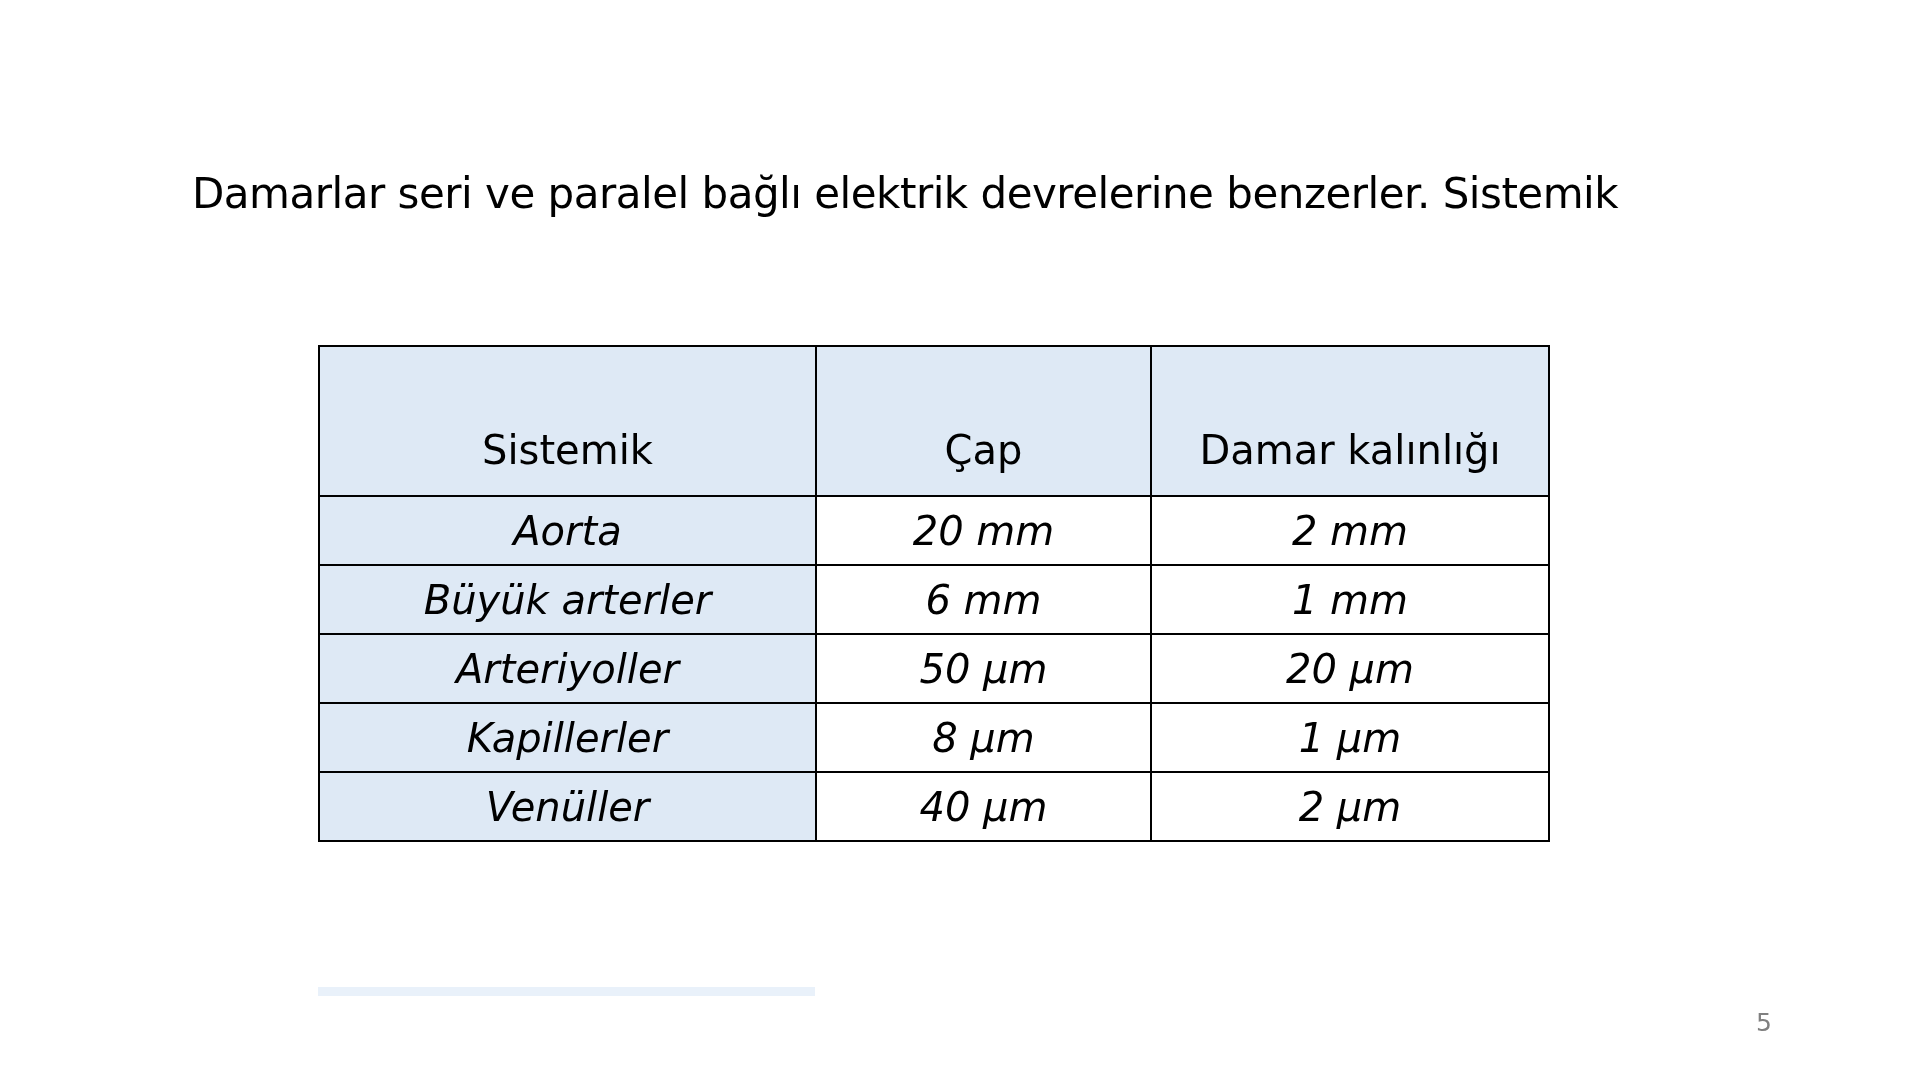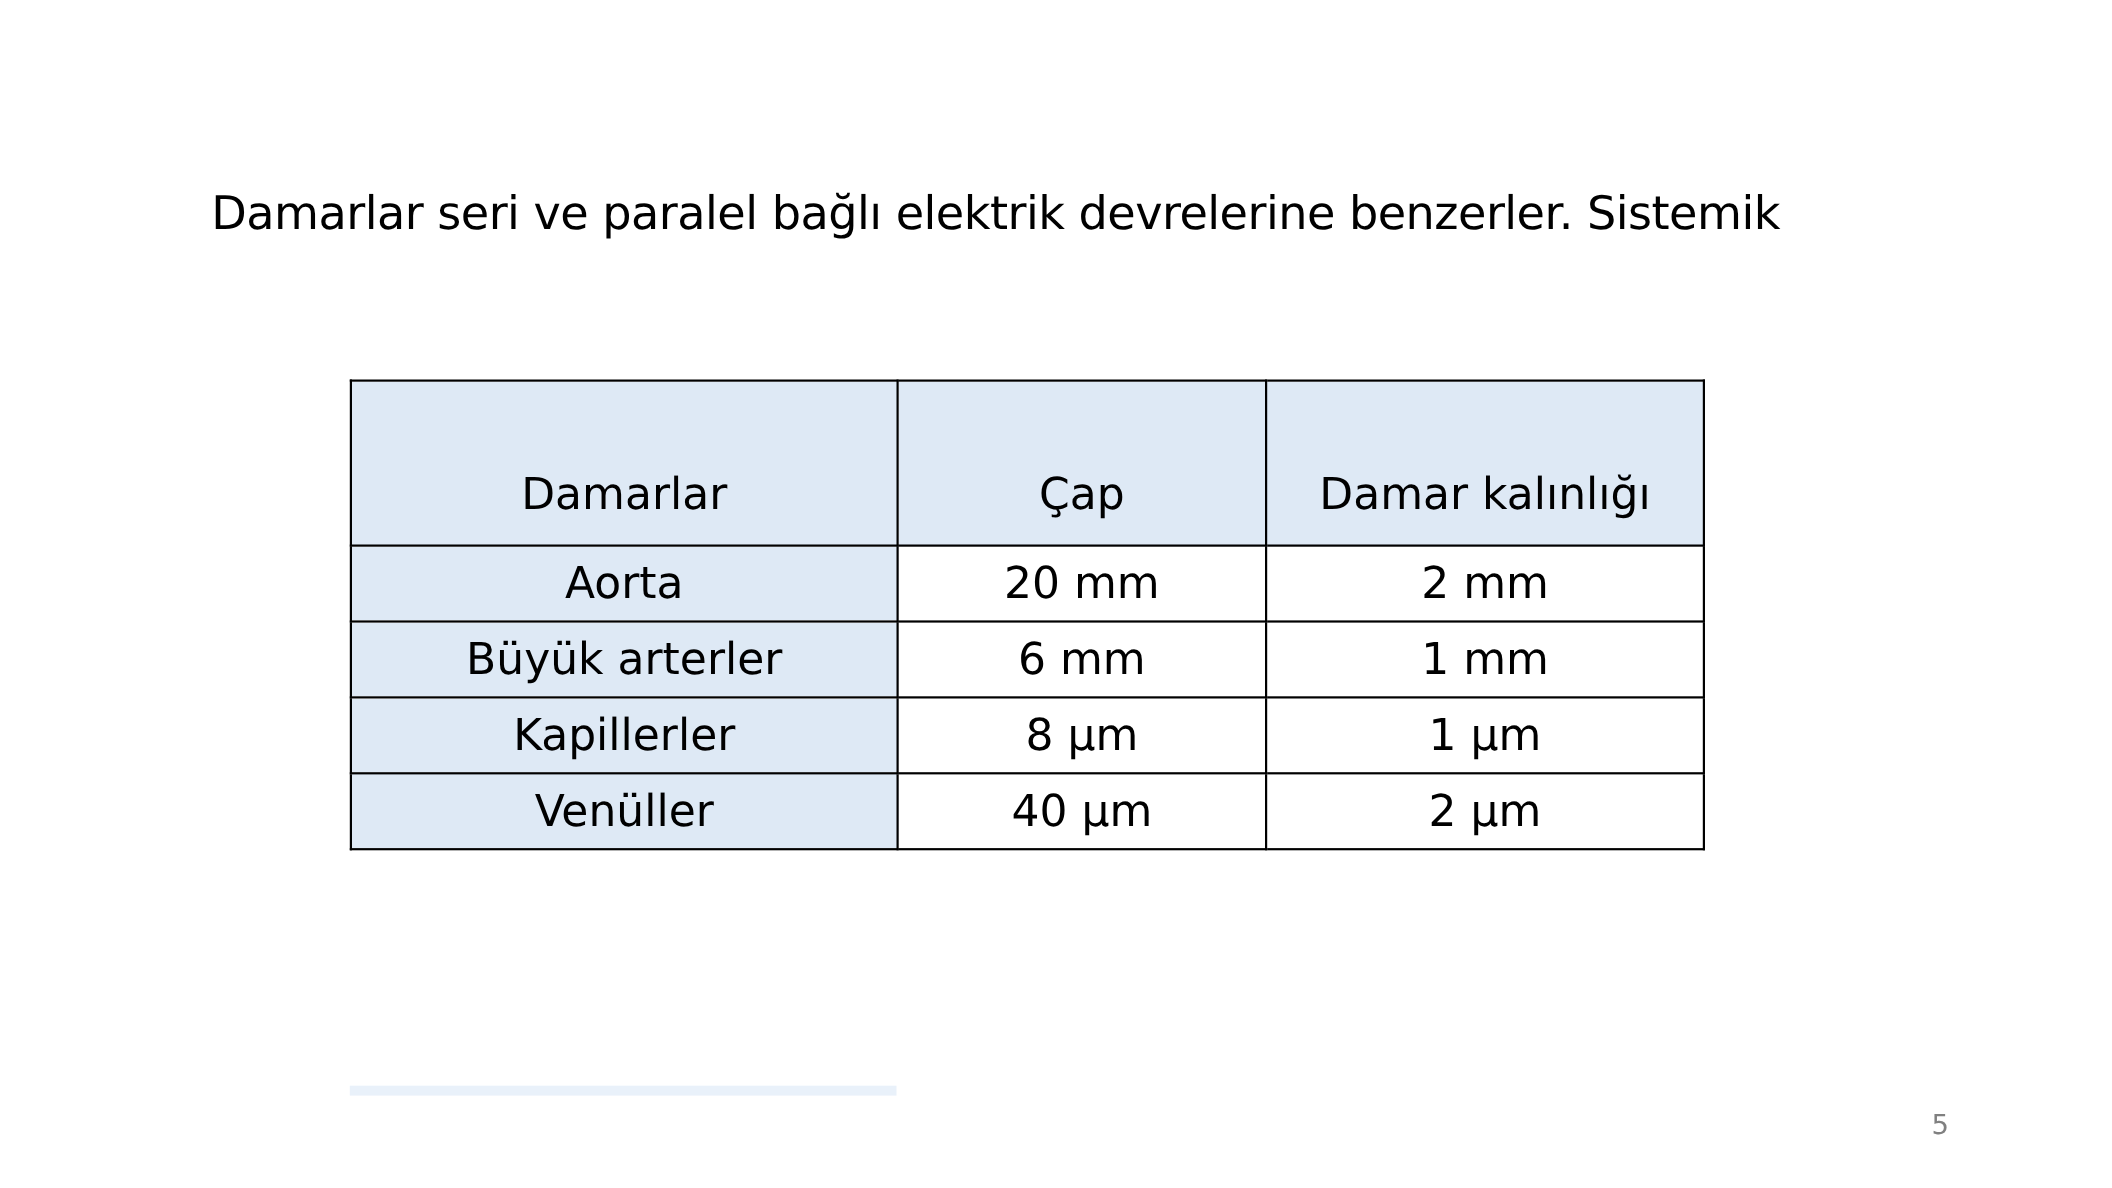--- a/index.html
+++ b/index.html
@@ -47,20 +47,21 @@
     height: 150px;
     vertical-align: bottom;
     padding-bottom: 22px;
     font-weight: 500;
     background: #dee9f5;
   }
   table.vessel-table td {
     height: 69px;
     vertical-align: middle;
     background: #ffffff;
+    font-style: italic;
   }
   table.vessel-table td.first-col {
     background: #dee9f5;
   }
   .under-strip {
     position: absolute;
     left: 318px;
     top: 987px;
     width: 497px;
     height: 9px;
@@ -84,35 +85,40 @@
   </div>
 
   <table class="vessel-table">
     <colgroup>
       <col style="width:497px">
       <col style="width:335px">
       <col style="width:398px">
     </colgroup>
     <thead>
       <tr>
-        <th>Damarlar</th>
+        <th>Sistemik</th>
         <th>Çap</th>
         <th>Damar kalınlığı</th>
       </tr>
     </thead>
     <tbody>
       <tr>
         <td class="first-col">Aorta</td>
         <td>20 mm</td>
         <td>2 mm</td>
       </tr>
       <tr>
         <td class="first-col">Büyük arterler</td>
         <td>6 mm</td>
         <td>1 mm</td>
+      </tr>
+      <tr>
+        <td class="first-col">Arteriyoller</td>
+        <td>50 µm</td>
+        <td>20 µm</td>
       </tr>
       <tr>
         <td class="first-col">Kapillerler</td>
         <td>8 µm</td>
         <td>1 µm</td>
       </tr>
       <tr>
         <td class="first-col">Venüller</td>
         <td>40 µm</td>
         <td>2 µm</td>

